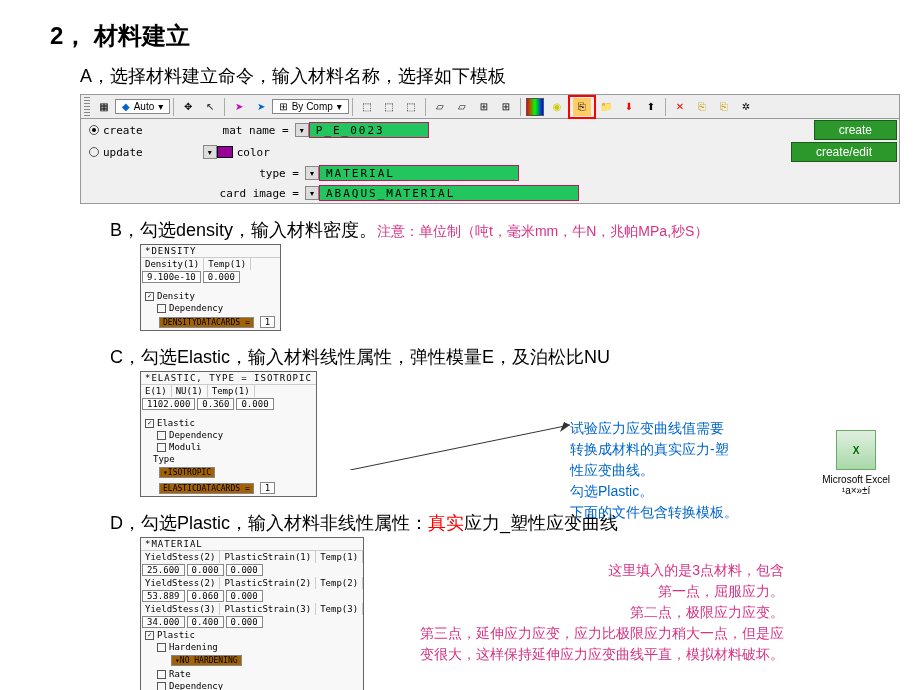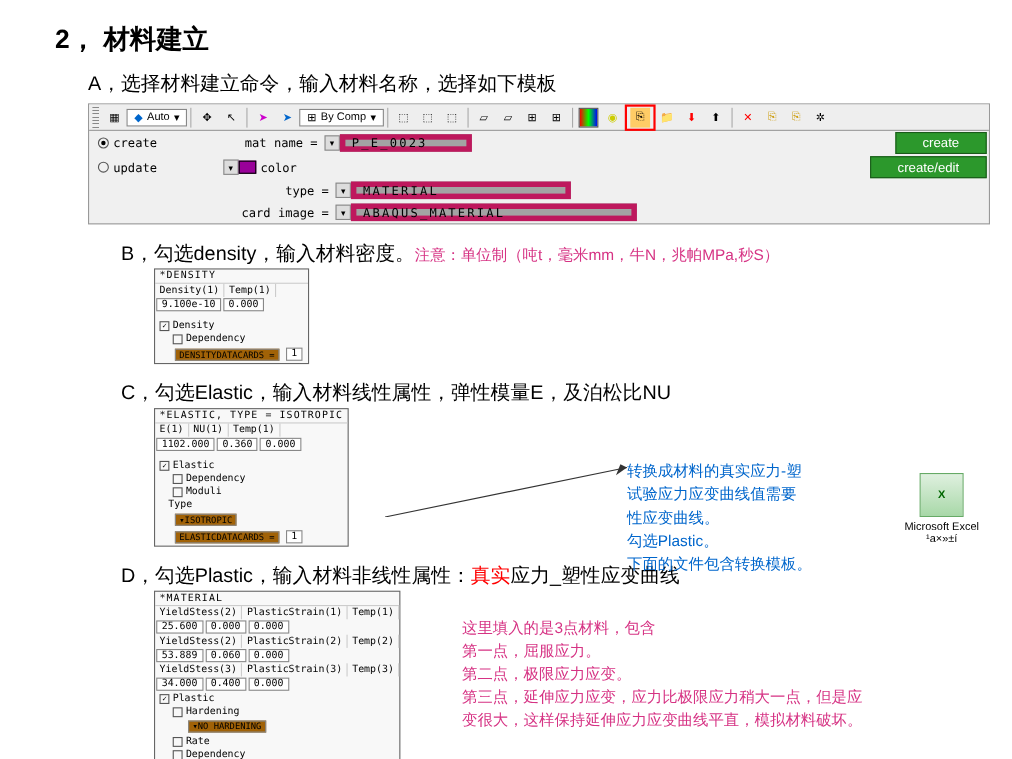--- a/index.html
+++ b/index.html
@@ -17,21 +17,21 @@
   .sep { width: 1px; height: 18px; background: #aaa; margin: 0 3px; }
   .hl { border: 2px solid red; padding: 1px; }
   
   .tb-row2 { display: flex; align-items: center; height: 22px; font-size: 11px; }
   .tb-row3 { display: flex; align-items: center; height: 20px; font-size: 11px; }
   .radio { width: 10px; height: 10px; border: 1px solid #555; border-radius: 50%; margin: 0 4px 0 8px; display: inline-flex; align-items: center; justify-content: center; }
   .radio.on::after { content: ''; width: 4px; height: 4px; background: #000; border-radius: 50%; }
   .lbl { font-family: monospace; font-size: 11px; }
   .fld-lbl { text-align: right; width: 90px; padding-right: 4px; font-family: monospace; font-size: 11px; }
   .dd { width: 14px; height: 14px; background: #ddd; border: 1px solid #888; font-size: 8px; display: flex; align-items: center; justify-content: center; margin-left: 2px; }
-  .txtfield { border: 5px solid #be185d; background: #a3a3a3; font-family: monospace; font-size: 11px; padding: 1px 6px; letter-spacing: 2px; height: 16px; display: flex; align-items: center; }
+  .txtfield { border: 1px solid #be185d; background: #22c55e; font-family: monospace; font-size: 11px; padding: 1px 6px; letter-spacing: 2px; height: 16px; display: flex; align-items: center; }
   .color-sw { width: 16px; height: 12px; background: #909; border: 1px solid #000; margin-right: 4px; }
   .green-btn { background: #2c982c; color: #fff; border: 1px solid #1a5a1a; font-size: 12px; padding: 2px 24px; margin-left: auto; margin-right: 2px; cursor: pointer; }
   .btn-col { margin-left: auto; display: flex; flex-direction: column; }
   
   .sub-item { font-size: 18px; margin-left: 60px; margin-top: 14px; }
   .note-pink { color: #d63384; font-size: 14px; }
   
   
   .panel { border: 1px solid #666; background: #f8f8f8; margin-left: 90px; margin-top: 2px; font-family: monospace; font-size: 9px; display: inline-block; }
   .panel .ph { border-bottom: 1px solid #ccc; padding: 1px 4px; letter-spacing: 1px; }
@@ -42,21 +42,21 @@
   .cb { width: 9px; height: 9px; border: 1px solid #555; display: inline-flex; align-items: center; justify-content: center; font-size: 7px; }
   .panel .ddr { border: 1px solid #888; background: #a16207; font-size: 8px; padding: 0 3px; margin: 1px 2px; display: inline-flex; align-items: center; }
   
   
   .arrow { position: absolute; }
   
   
   .excel { position: absolute; right: 30px; top: 430px; text-align: center; font-size: 10px; }
   .excel .ic { width: 40px; height: 40px; background: linear-gradient(#dff0df, #a8d8a8); border: 1px solid #6a6; margin: 0 auto 4px; display: flex; align-items: center; justify-content: center; color: #060; font-weight: bold; }
   
-  .plastic-notes { position: absolute; left: 420px; top: 560px; font-size: 14px; color: #d63384; line-height: 1.5; }
+  .plastic-notes { position: absolute; left: 420px; top: 560px; font-size: 14px; color: #d63384; line-height: 1.5; text-align: right; }
   .elastic-notes { position: absolute; left: 570px; top: 418px; font-size: 14px; color: #0066cc; line-height: 1.5; }
 </style>
 </head>
 <body>
 
 <div class="content">
   <div class="title">2， 材料建立</div>
   <div class="sub-a">A，选择材料建立命令，输入材料名称，选择如下模板</div>
 
   <div class="toolbar-area">
@@ -265,22 +265,22 @@
       </div>
   </div>
 </div>
 
 <svg class="arrow" style="left:350px; top:420px" width="230" height="50">
   <line x1="0" y1="50" x2="220" y2="5" stroke="#333" stroke-width="1"></line>
   <polygon points="220,5 210,12 214,2" fill="#333"></polygon>
 </svg>
 
 <div class="elastic-notes">
+  <div>试验应力应变曲线值需要</div>
   <div>转换成材料的真实应力-塑</div>
-  <div>试验应力应变曲线值需要</div>
   <div>性应变曲线。</div>
   <div>勾选Plastic。</div>
   <div>下面的文件包含转换模板。</div>
 </div>
 
 <div class="excel">
   <div class="ic">X</div>
   <div>Microsoft Excel</div>
   <div>¹a×»±í</div>
 </div>

